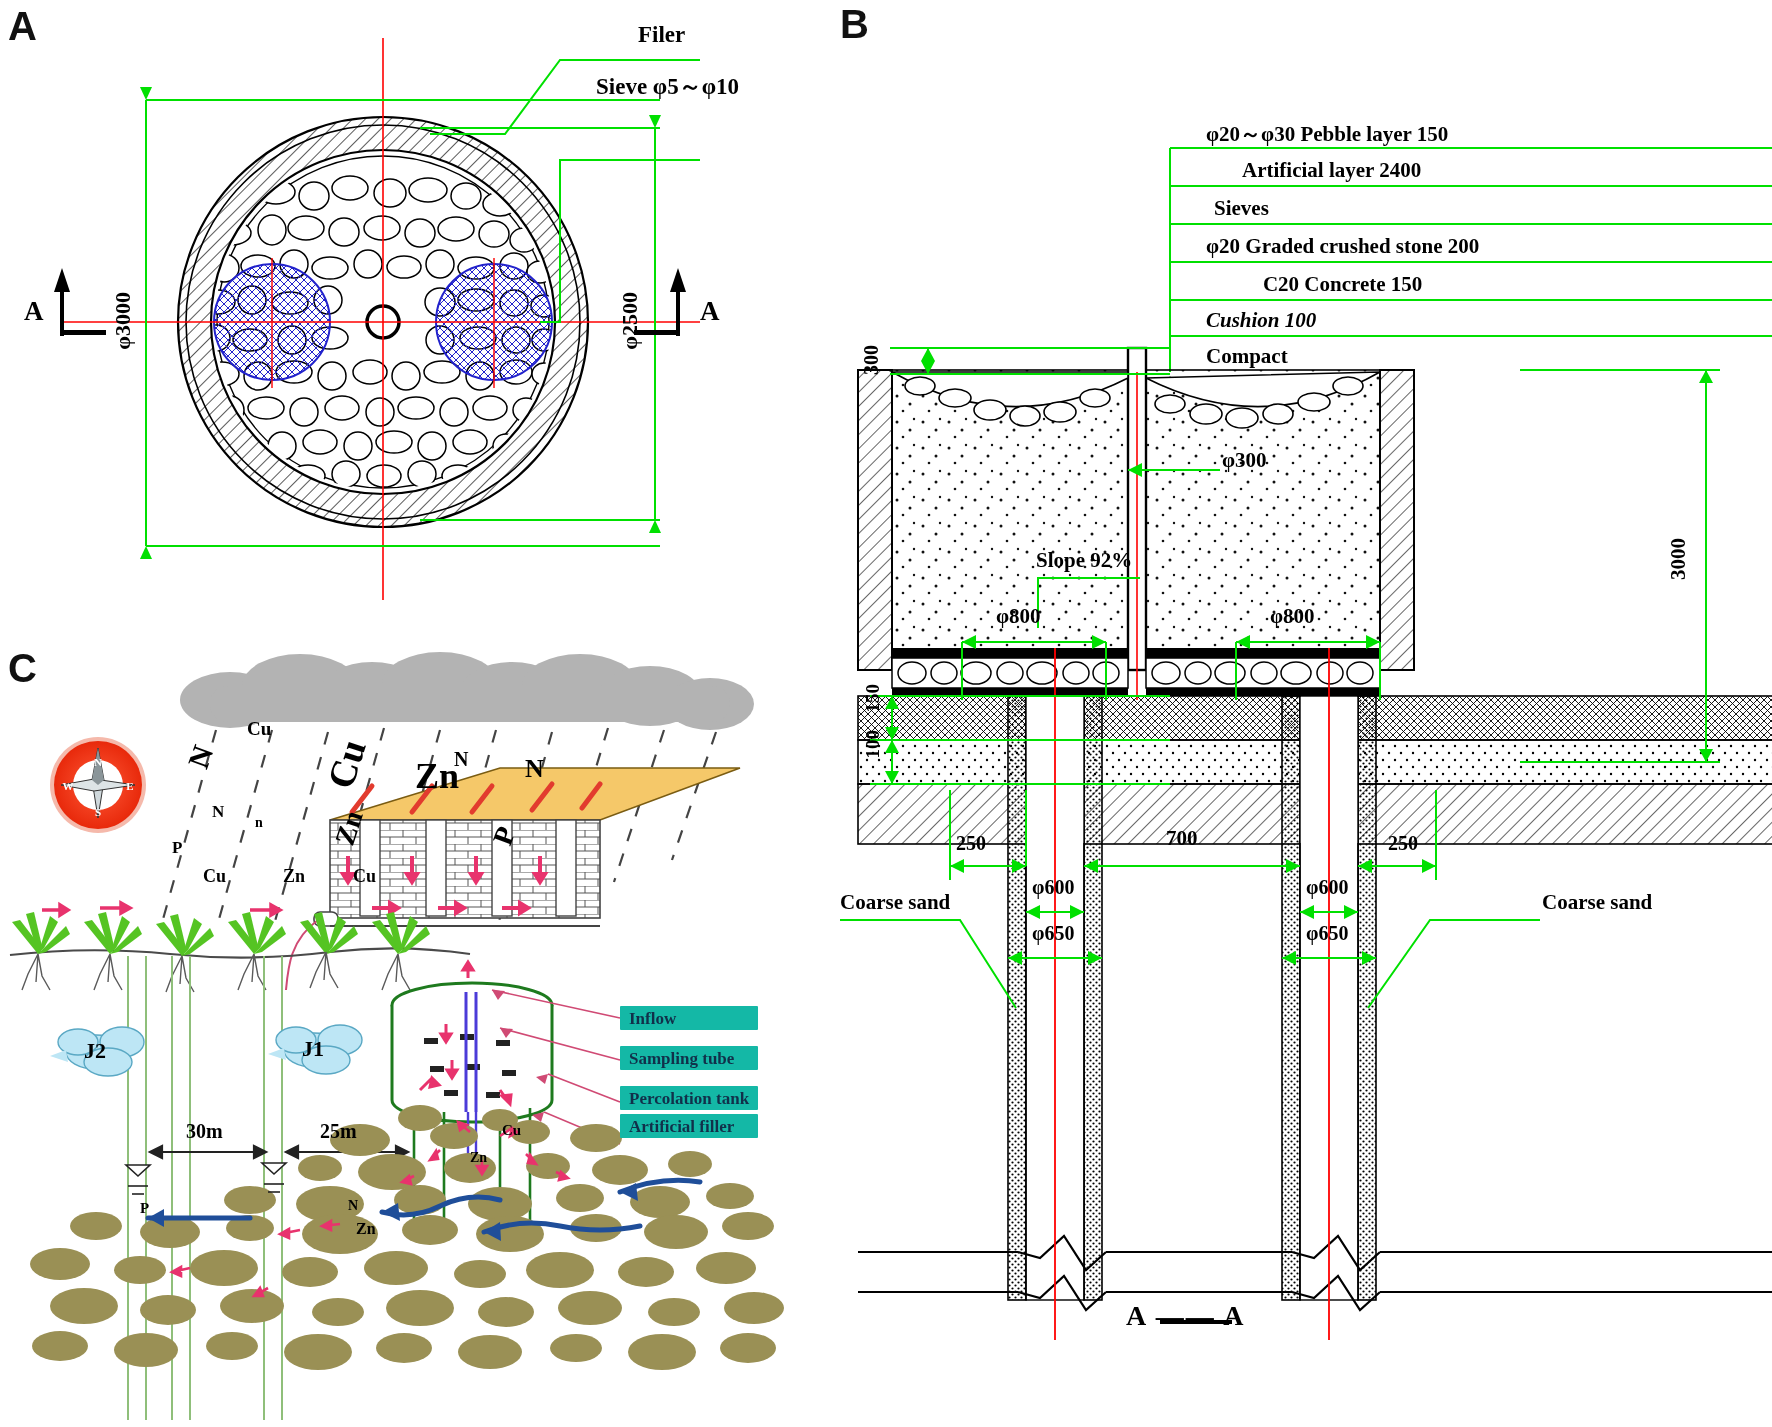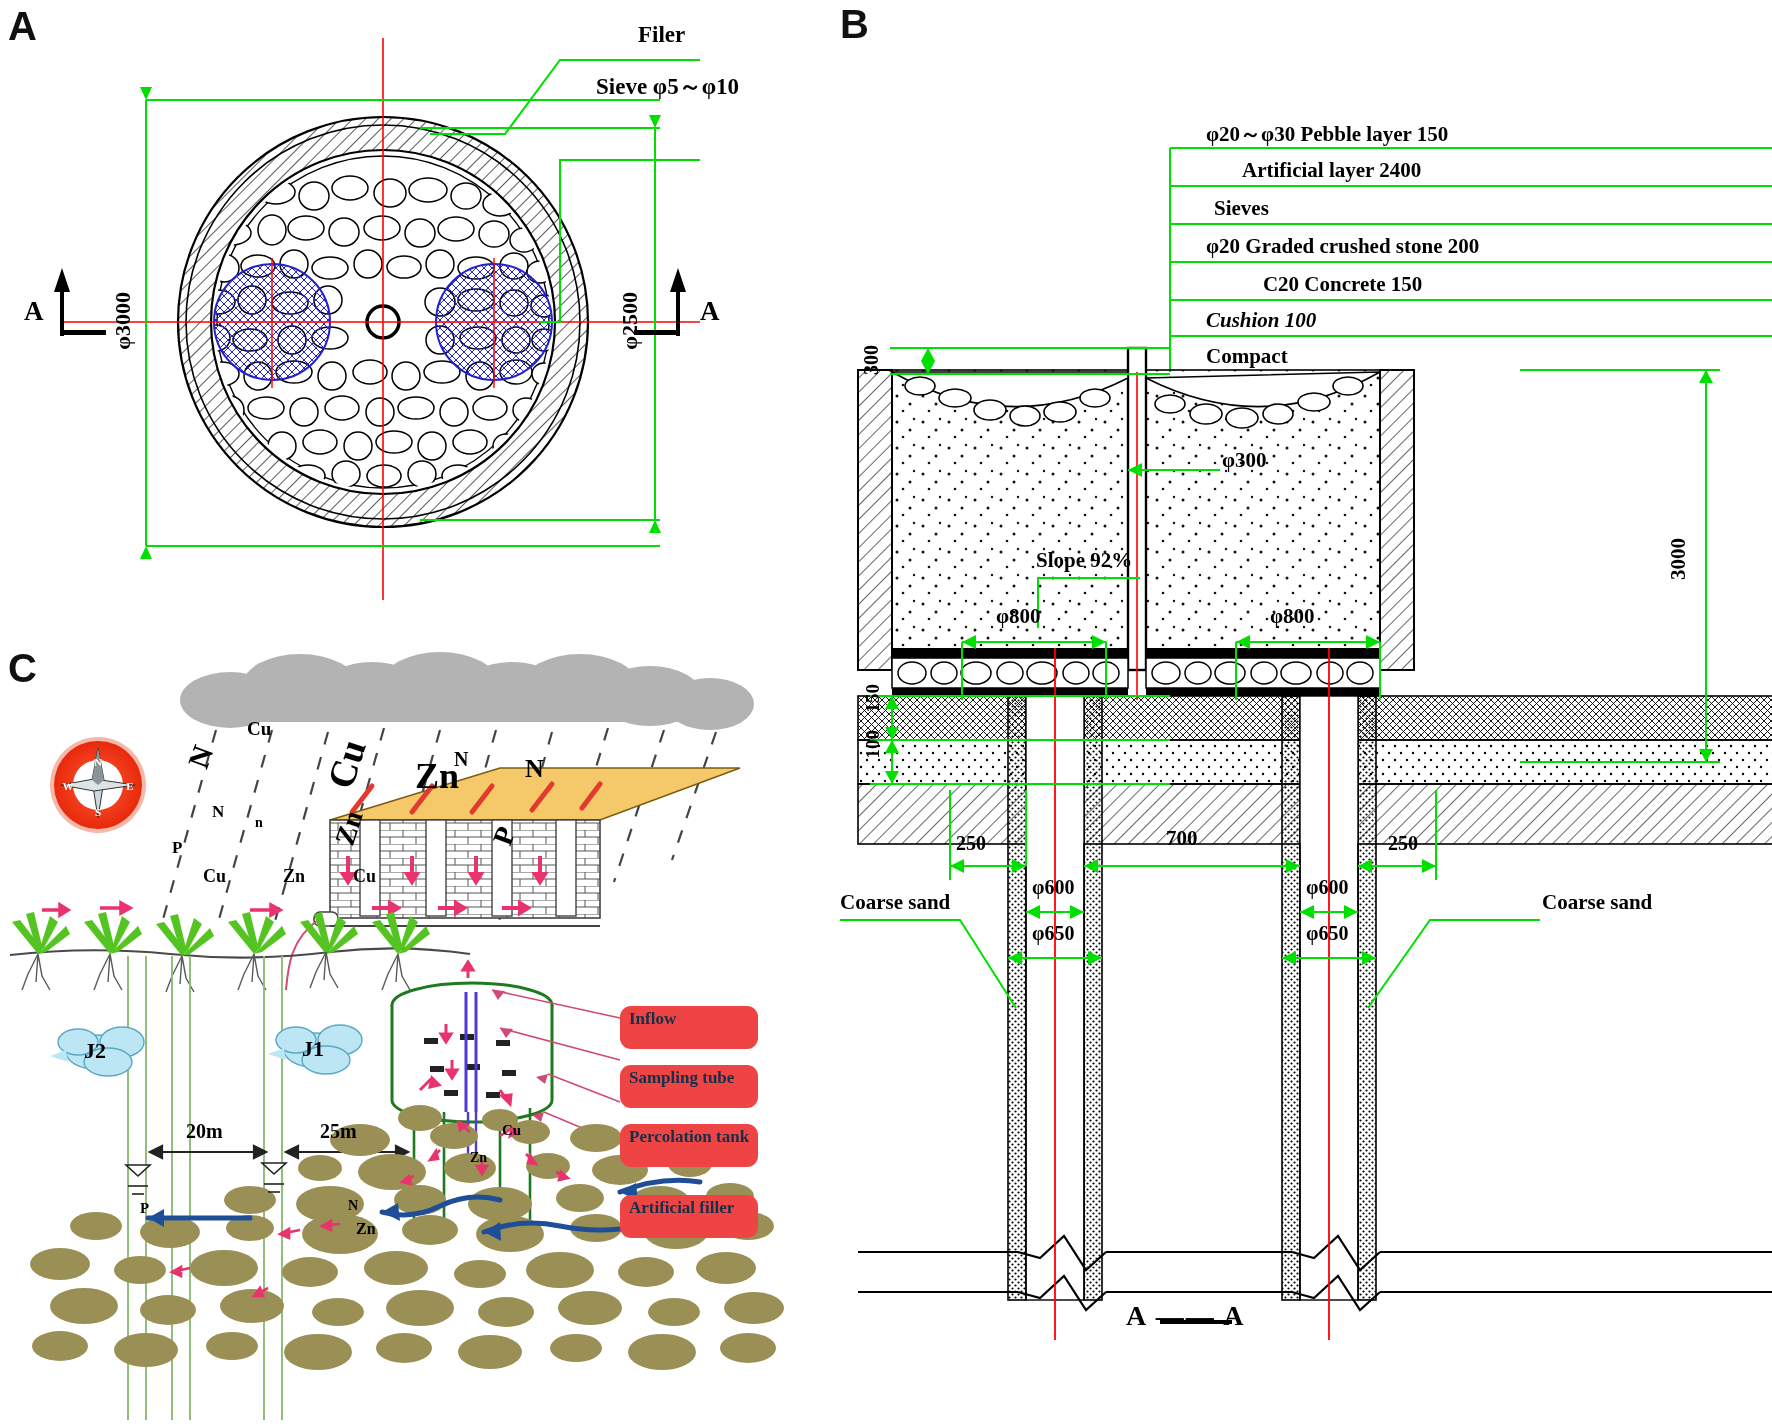--- a/index.html
+++ b/index.html
@@ -7,22 +7,22 @@
        font-family:"Liberation Serif",serif;overflow:hidden;}
   .abs{position:absolute;}
   .panel-letter{font-family:"Liberation Sans",sans-serif;font-weight:bold;
                 font-size:40px;color:#111;line-height:1;}
   svg{display:block;}
   .lbl{font-family:"Liberation Serif",serif;font-weight:bold;color:#000;}
   .grn{stroke:#00e000;fill:none;}
   .red{stroke:#ff0000;fill:none;}
   .blk{stroke:#000;fill:none;}
   .vert-text{writing-mode:vertical-rl;transform:rotate(180deg);}
-  .legend-chip{background:#ef4444;color:#11304a;font-weight:bold;
-               font-size:17px;padding:3px 9px 20px 9px;border-radius:11px;
+  .legend-chip{background:#14b8a6;color:#11304a;font-weight:bold;
+               font-size:17px;padding:3px 9px 1px 9px;border-radius:1px;
                font-family:"Liberation Serif",serif;white-space:nowrap;}
 </style>
 </head>
 <body>
 
 <div class="abs" style="left:0;top:0;width:880px;height:620px;">
 
   <div class="abs panel-letter" style="left:8px;top:6px;">A</div>
 
   <svg width="880" height="620">
@@ -739,30 +739,30 @@
   <div class="abs lbl" style="left:172px;top:218px;font-size:17px;">P</div>
   <div class="abs lbl" style="left:203px;top:246px;font-size:18px;">Cu</div>
   <div class="abs lbl" style="left:283px;top:246px;font-size:18px;">Zn</div>
   <div class="abs lbl" style="left:353px;top:246px;font-size:18px;">Cu</div>
   <div class="abs lbl" style="left:496px;top:200px;font-size:28px;
        transform:rotate(-70deg);">P</div>
 
   <div class="abs lbl" style="left:415px;top:135px;font-size:36px;">Zn</div>
   <div class="abs lbl" style="left:525px;top:134px;font-size:26px;">N</div>
 
-  <div class="abs lbl" style="left:186px;top:500px;font-size:20px;">20m</div>
+  <div class="abs lbl" style="left:186px;top:500px;font-size:20px;">30m</div>
   <div class="abs lbl" style="left:320px;top:500px;font-size:20px;">25m</div>
 
   <div class="abs lbl" style="left:84px;top:418px;font-size:22px;">J2</div>
   <div class="abs lbl" style="left:302px;top:416px;font-size:22px;">J1</div>
 
   <div class="abs" style="left:620px;top:386px;">
     <div class="legend-chip" style="margin-bottom:16px;">Inflow</div>
     <div class="legend-chip" style="margin-bottom:16px;">Sampling tube</div>
-    <div class="legend-chip" style="margin-bottom:28px;">Percolation tank</div>
+    <div class="legend-chip" style="margin-bottom:4px;">Percolation tank</div>
     <div class="legend-chip">Artificial filler</div>
   </div>
 
   <div class="abs lbl" style="left:140px;top:580px;font-size:15px;">P</div>
   <div class="abs lbl" style="left:348px;top:578px;font-size:14px;">N</div>
   <div class="abs lbl" style="left:356px;top:600px;font-size:16px;">Zn</div>
   <div class="abs lbl" style="left:502px;top:502px;font-size:15px;">Cu</div>
   <div class="abs lbl" style="left:470px;top:530px;font-size:14px;">Zn</div>
 </div>
 

